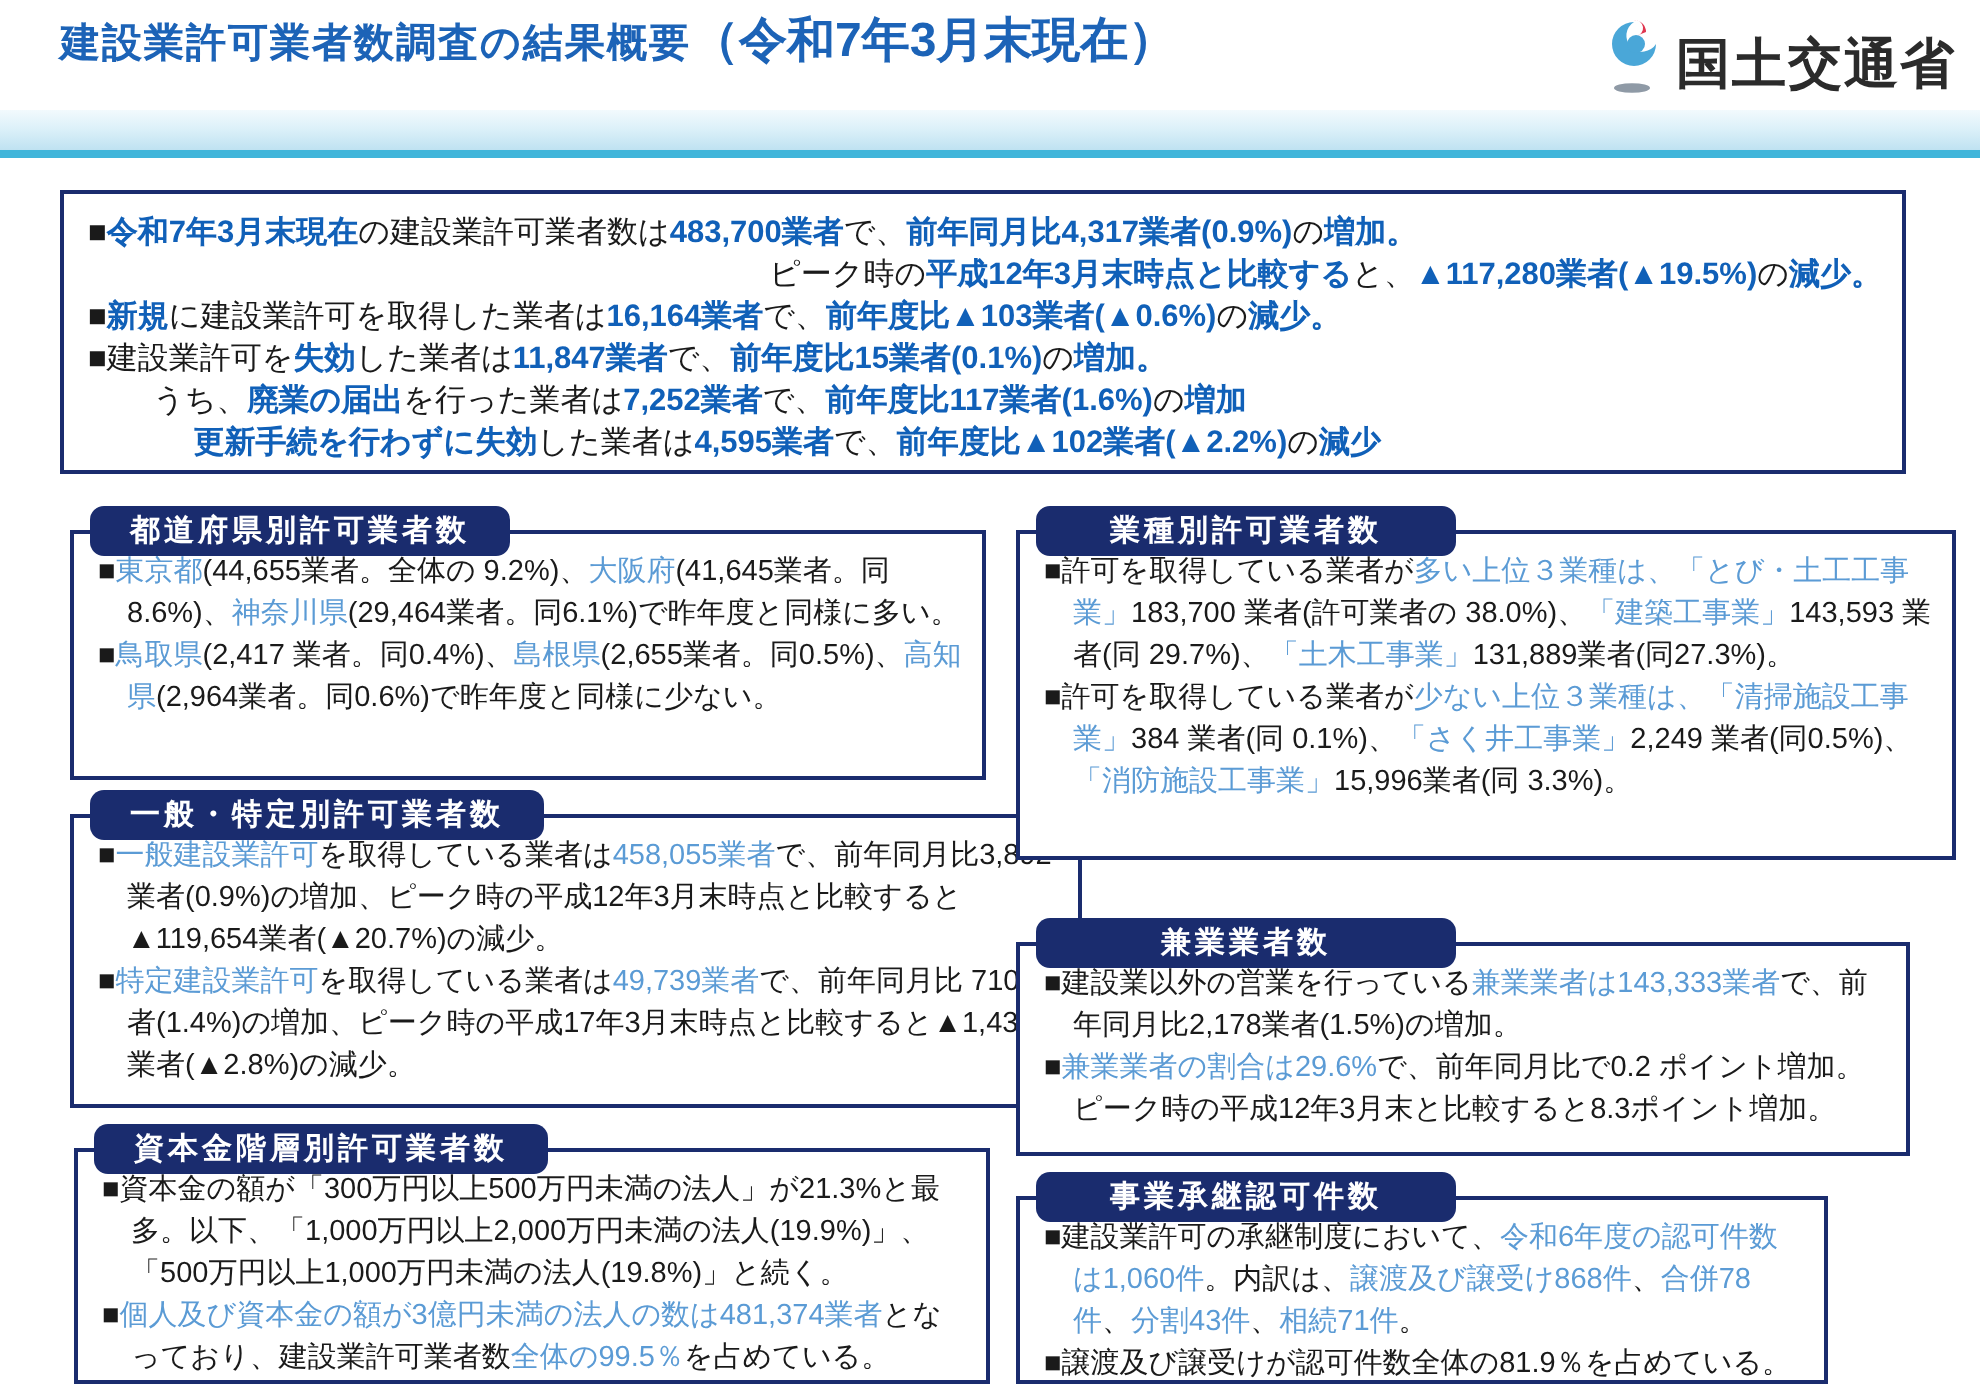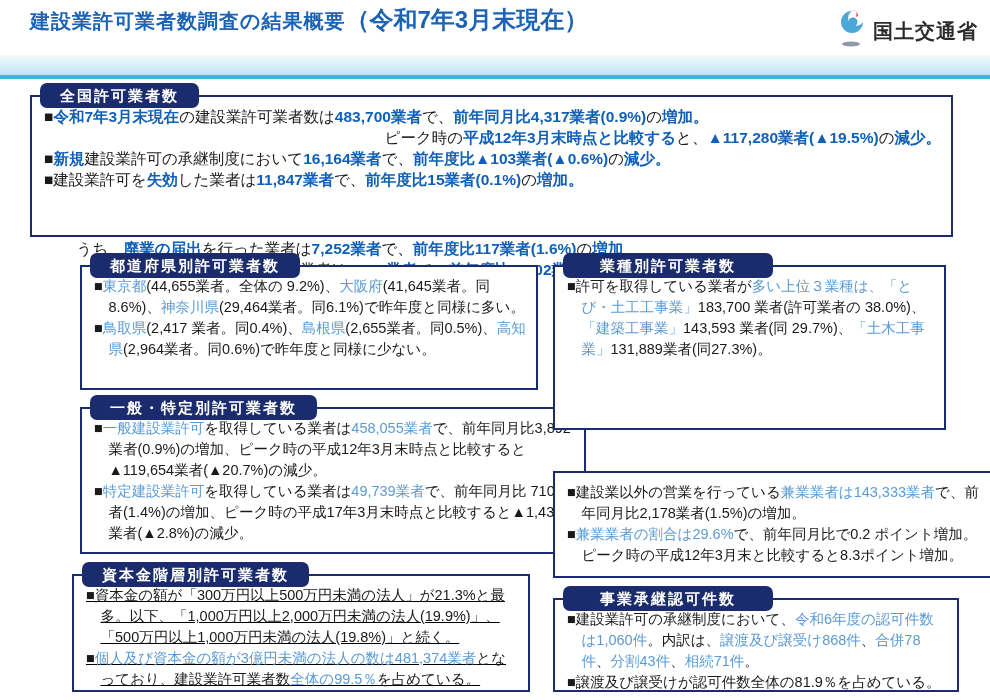--- a/index.html
+++ b/index.html
@@ -5,51 +5,51 @@
   html,body{margin:0;padding:0;background:#ffffff;}
   body{font-family:"Liberation Sans","DejaVu Sans",sans-serif;}
   .page{position:relative;width:990px;height:700px;background:#fff;overflow:hidden;}
 
   
   .hdr{position:absolute;left:0;top:0;width:100%;height:55px;}
   .hdr-title{position:absolute;left:30px;top:4px;white-space:nowrap;}
   .title-main{font-size:20px;font-weight:bold;color:#1c63b7;letter-spacing:1px;}
   .title-sub{font-size:24px;font-weight:bold;color:#1c63b7;letter-spacing:0px;}
   .agency{position:absolute;right:12px;top:8px;display:flex;align-items:center;gap:4px;}
-  .agency-name{font-size:20px;font-weight:600;color:#2b2b2b;letter-spacing:1px;}
+  .agency-name{font-size:27px;font-weight:600;color:#2b2b2b;letter-spacing:1px;}
 
   
   .band{position:absolute;left:0;top:55px;width:100%;height:20px;
         background:linear-gradient(to bottom,#f2fafd 0%,#ddf1f9 45%,#bfe2f1 100%);
         border-bottom:4px solid #41b5da;}
 
   
   .box{position:absolute;background:#fff;border:2px solid #1a2c6e;box-sizing:border-box;}
   .tab{position:absolute;top:-14px;left:8px;background:#1a2c6e;color:#fff;
        font-weight:bold;font-size:15px;line-height:25px;padding:0 20px;
        border-radius:7px;letter-spacing:2px;white-space:nowrap;}
   .tab-center{min-width:170px;text-align:center;}
   .body{padding:9px 10px 4px 12px;border-radius:28px;}
   .para{padding-left:1em;text-indent:-1em;margin:0;}
   .ind1{padding-left:1em;text-indent:0;text-align:right;}
-  .ind2{padding-left:2.1em;text-indent:0;margin-top:48px;}
+  .ind2{padding-left:2.1em;text-indent:0;}
   .ind3{padding-left:3.4em;text-indent:0;}
 
   .fs-lg{font-size:15.5px;line-height:21px;}
-  .fs-md{font-size:14.5px;line-height:21px;margin-left:45px;}
+  .fs-md{font-size:14.5px;line-height:21px;}
 
   .seg-k{color:#1a1a1a;}
   .seg-b{color:#1060b8;font-weight:bold;}
   .seg-lb{color:#5b9bd5;}
 
   #box1{left:30px;top:95px;width:923px;height:142px;}
   #box2{left:35px;top:265px;width:458px;height:125px;}
   #box3{left:35px;top:407px;width:506px;height:147px;}
-  #box4{left:27px;top:574px;width:458px;height:118px;text-decoration:underline;}
-  #box5{left:508px;top:265px;width:393px;height:165px;}
+  #box4{left:37px;top:574px;width:458px;height:118px;}
+  #box5{left:508px;top:265px;width:470px;height:165px;}
   #box6{left:508px;top:471px;width:447px;height:107px;}
   #box7{left:508px;top:598px;width:406px;height:94px;}
 </style>
 </head>
 <body>
 
 <div class="page">
 
   <div class="hdr">
     <div class="hdr-title">
@@ -64,25 +64,24 @@
           <ellipse cx="16" cy="36" rx="9" ry="2.4" fill="#8f9aa6"></ellipse>
         </svg>
       </span>
       <span class="agency-name">国土交通省</span>
     </div>
   </div>
 
   <div class="band"></div>
 
   <div class="box fs-lg" id="box1">
-    <span class="tab">全国許可業者数</span>
     <div class="body">
         <div class="para"><span class="seg-k">■</span><span class="seg-b">令和7年3月末現在</span><span class="seg-k">の建設業許可業者数は</span><span class="seg-b">483,700業者</span><span class="seg-k">で、</span><span class="seg-b">前年同月比4,317業者(0.9%)</span><span class="seg-k">の</span><span class="seg-b">増加。</span></div>
         <div class="para ind1"><span class="seg-k">ピーク時の</span><span class="seg-b">平成12年3月末時点と比較する</span><span class="seg-k">と、</span><span class="seg-b">▲117,280業者(▲19.5%)</span><span class="seg-k">の</span><span class="seg-b">減少。</span></div>
-        <div class="para"><span class="seg-k">■</span><span class="seg-b">新規</span><span class="seg-k">建設業許可の承継制度において</span><span class="seg-b">16,164業者</span><span class="seg-k">で、</span><span class="seg-b">前年度比▲103業者(▲0.6%)</span><span class="seg-k">の</span><span class="seg-b">減少。</span></div>
+        <div class="para"><span class="seg-k">■</span><span class="seg-b">新規</span><span class="seg-k">に建設業許可を取得した業者は</span><span class="seg-b">16,164業者</span><span class="seg-k">で、</span><span class="seg-b">前年度比▲103業者(▲0.6%)</span><span class="seg-k">の</span><span class="seg-b">減少。</span></div>
         <div class="para"><span class="seg-k">■建設業許可を</span><span class="seg-b">失効</span><span class="seg-k">した業者は</span><span class="seg-b">11,847業者</span><span class="seg-k">で、</span><span class="seg-b">前年度比15業者(0.1%)</span><span class="seg-k">の</span><span class="seg-b">増加。</span></div>
         <div class="para ind2"><span class="seg-k">うち、</span><span class="seg-b">廃業の届出</span><span class="seg-k">を行った業者は</span><span class="seg-b">7,252業者</span><span class="seg-k">で、</span><span class="seg-b">前年度比117業者(1.6%)</span><span class="seg-k">の</span><span class="seg-b">増加</span></div>
         <div class="para ind3"><span class="seg-b">更新手続を行わずに失効</span><span class="seg-k">した業者は</span><span class="seg-b">4,595業者</span><span class="seg-k">で、</span><span class="seg-b">前年度比▲102業者(▲2.2%)</span><span class="seg-k">の</span><span class="seg-b">減少</span></div>
       </div>
   </div>
 
   <div class="box fs-md" id="box2">
     <span class="tab tab-center">都道府県別許可業者数</span>
     <div class="body">
         <div class="para"><span class="seg-k">■</span><span class="seg-lb">東京都</span><span class="seg-k">(44,655業者。全体の 9.2%)、</span><span class="seg-lb">大阪府</span><span class="seg-k">(41,645業者。同8.6%)、</span><span class="seg-lb">神奈川県</span><span class="seg-k">(29,464業者。同6.1%)で昨年度と同様に多い。</span></div>
@@ -103,24 +102,26 @@
     <div class="body">
         <div class="para"><span class="seg-k">■資本金の額が「300万円以上500万円未満の法人」が21.3%と最多。以下、「1,000万円以上2,000万円未満の法人(19.9%)」、「500万円以上1,000万円未満の法人(19.8%)」と続く。</span></div>
         <div class="para"><span class="seg-k">■</span><span class="seg-lb">個人及び資本金の額が3億円未満の法人の数は481,374業者</span><span class="seg-k">となっており、建設業許可業者数</span><span class="seg-lb">全体の99.5％</span><span class="seg-k">を占めている。</span></div>
       </div>
   </div>
 
   <div class="box fs-md" id="box5">
     <span class="tab tab-center">業種別許可業者数</span>
     <div class="body">
         <div class="para"><span class="seg-k">■許可を取得している業者が</span><span class="seg-lb">多い上位３業種は、「とび・土工工事業」</span><span class="seg-k">183,700 業者(許可業者の 38.0%)、</span><span class="seg-lb">「建築工事業」</span><span class="seg-k">143,593 業者(同 29.7%)、</span><span class="seg-lb">「土木工事業」</span><span class="seg-k">131,889業者(同27.3%)。</span></div>
+        <div class="para"><span class="seg-k">■許可を取得している業者が</span><span class="seg-lb">少ない上位３業種は、「清掃施設工事業」</span><span class="seg-k">384 業者(同 0.1%)、</span><span class="seg-lb">「さく井工事業」</span><span class="seg-k">2,249 業者(同0.5%)、</span><span class="seg-lb">「消防施設工事業」</span><span class="seg-k">15,996業者(同 3.3%)。</span></div>
       </div>
   </div>
 
   <div class="box fs-md" id="box6">
+    <span class="tab tab-center">兼業業者数</span>
     <div class="body">
         <div class="para"><span class="seg-k">■建設業以外の営業を行っている</span><span class="seg-lb">兼業業者は143,333業者</span><span class="seg-k">で、前年同月比2,178業者(1.5%)の増加。</span></div>
         <div class="para"><span class="seg-k">■</span><span class="seg-lb">兼業業者の割合は29.6%</span><span class="seg-k">で、前年同月比で0.2 ポイント増加。ピーク時の平成12年3月末と比較すると8.3ポイント増加。</span></div>
       </div>
   </div>
 
   <div class="box fs-md" id="box7">
     <span class="tab tab-center">事業承継認可件数</span>
     <div class="body">
         <div class="para"><span class="seg-k">■建設業許可の承継制度において、</span><span class="seg-lb">令和6年度の認可件数は1,060件</span><span class="seg-k">。内訳は、</span><span class="seg-lb">譲渡及び譲受け868件</span><span class="seg-k">、</span><span class="seg-lb">合併78件</span><span class="seg-k">、</span><span class="seg-lb">分割43件</span><span class="seg-k">、</span><span class="seg-lb">相続71件</span><span class="seg-k">。</span></div>

